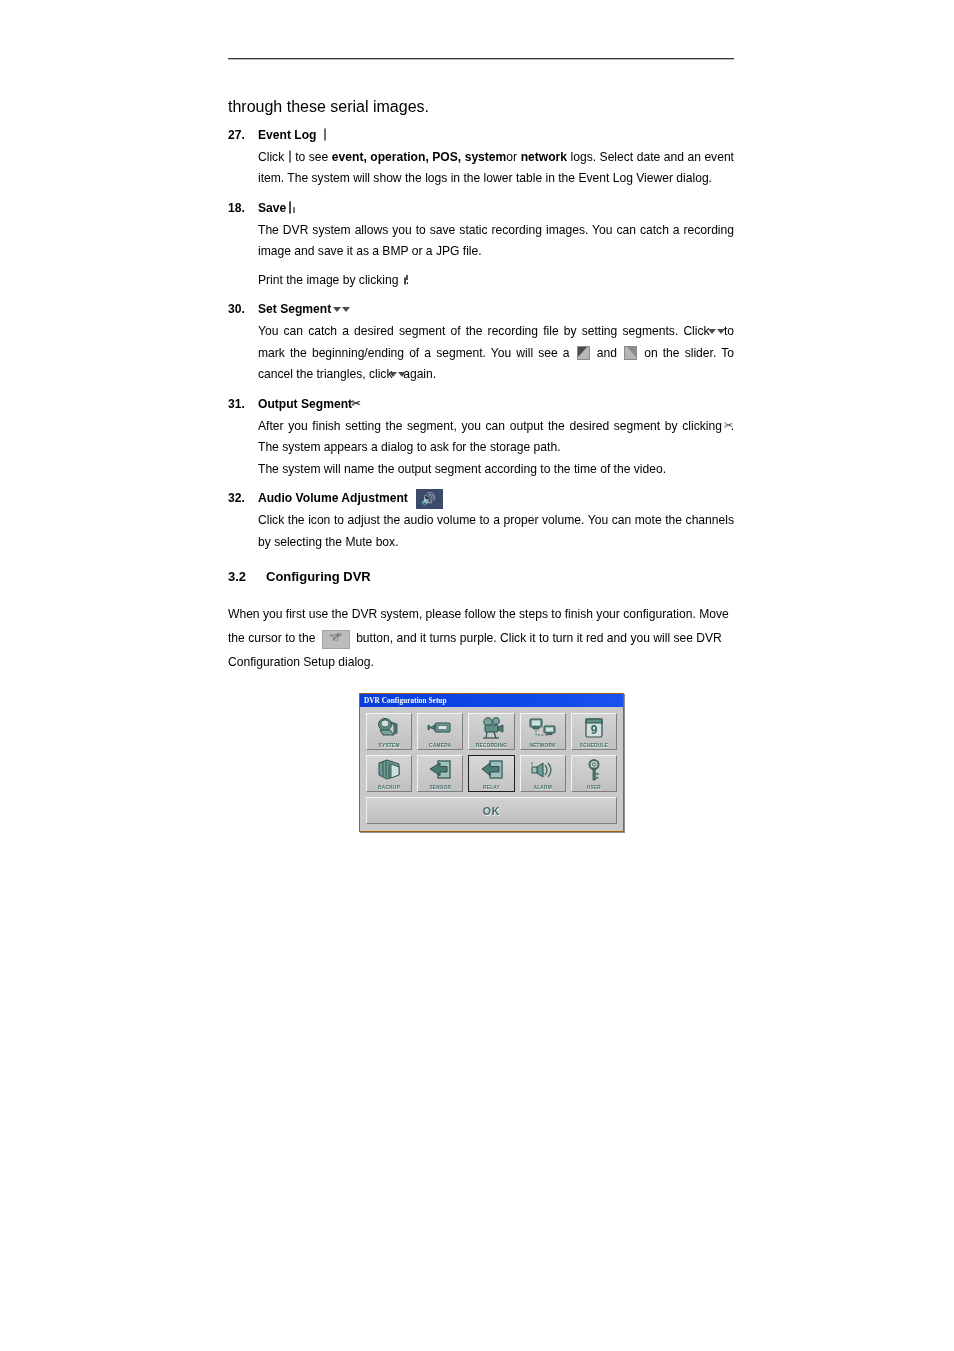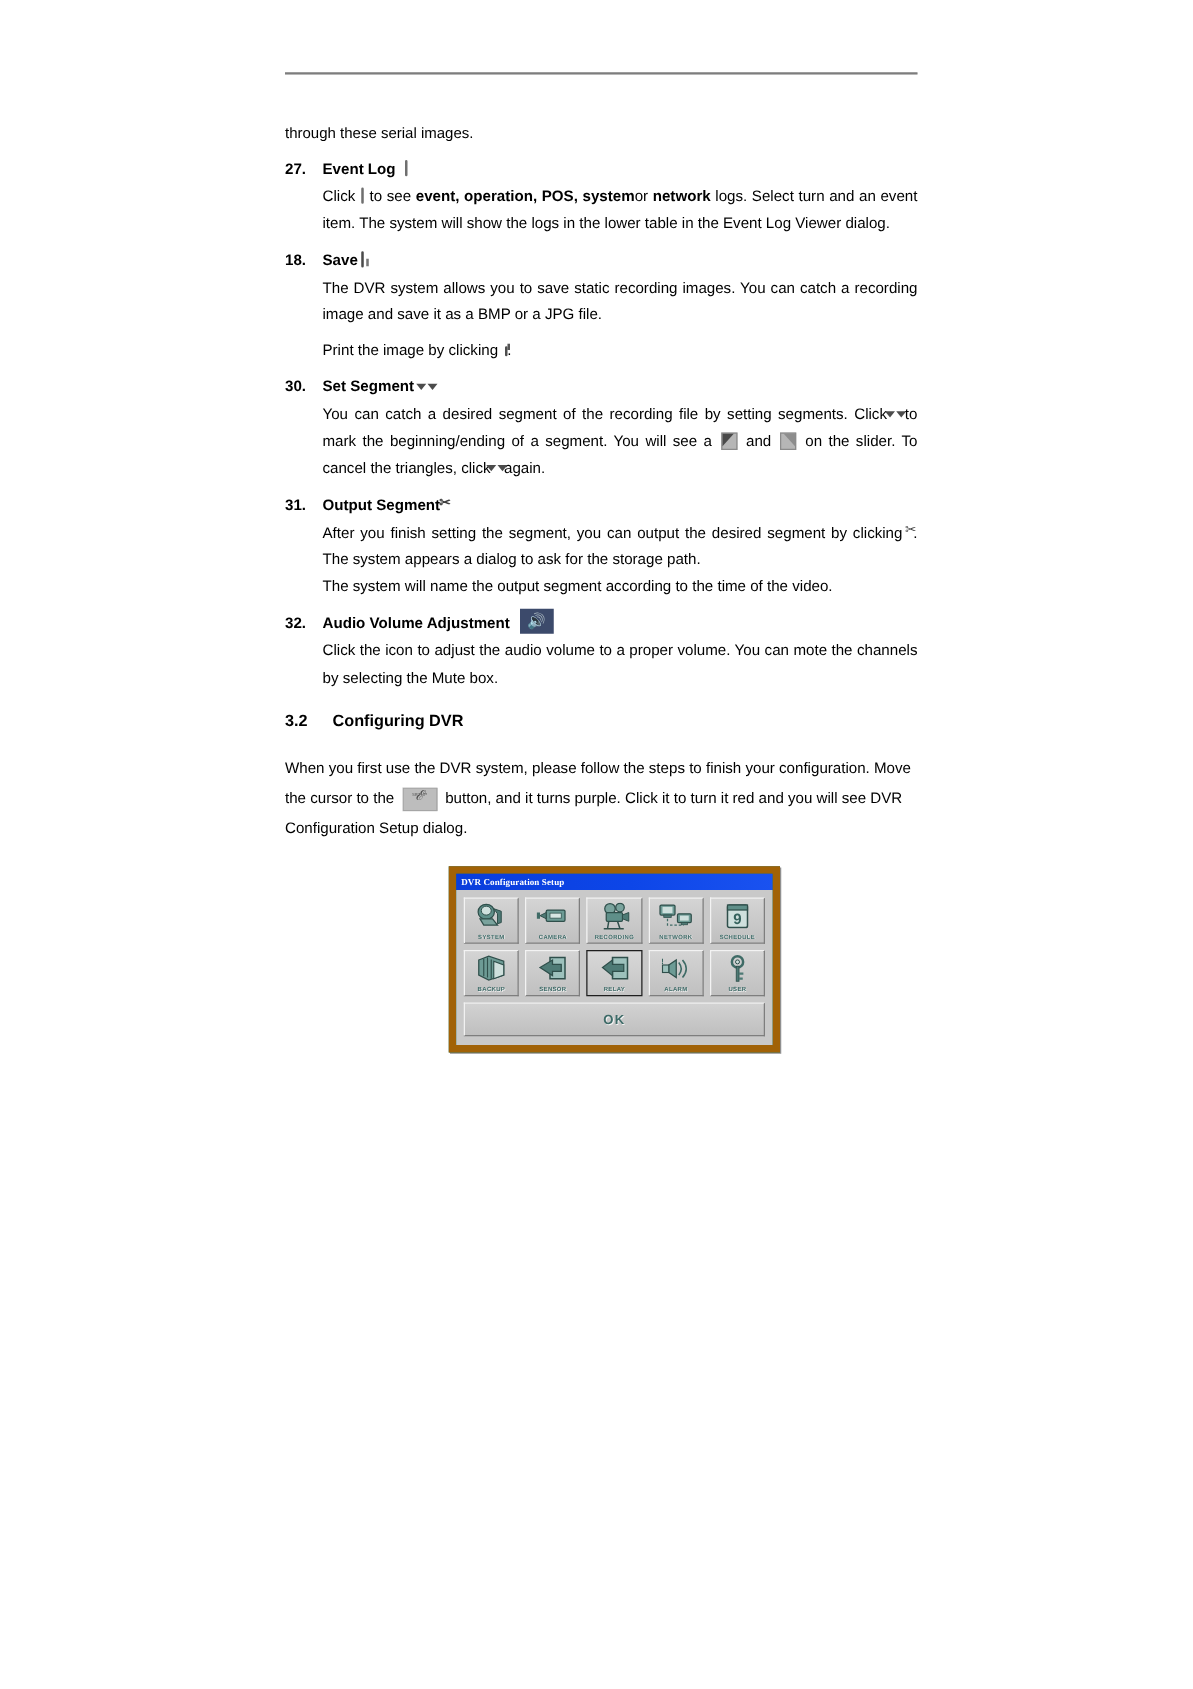--- a/index.html
+++ b/index.html
@@ -49,35 +49,35 @@
   p.body-text {
     margin: 0;
     font-size: 12.1px;
     line-height: 21.5px;
     text-align: justify;
   }
   p.body-text.noj { text-align: left; }
 
   .lead-line {
     margin: 0 0 6px 0;
-    font-size: 12px;
+    font-size: 16px;
     line-height: 21.5px;
   }
 
   
   .num-item {
     position: relative;
     margin-top: 2px;
   }
   .num-head {
     font-size: 12.1px;
     font-weight: bold;
     line-height: 22px;
     display: flex;
-    align-items: flex-start;
+    align-items: flex-end;
     margin-bottom: 1px;
   }
   .num-head .num {
     display: inline-block;
     width: 30px;
     flex: 0 0 30px;
     font-weight: bold;
   }
   .num-head .ttl { font-weight: bold; }
 
@@ -255,21 +255,21 @@
   .sec-head .sec-num { width: 38px; flex:0 0 38px; }
 
   
   .dlg-wrap {
     position: absolute;
     left: 359px;
     top: 693px;
     width: 265px;
   }
   .dialog {
-    border: 6px solid #a16207;
+    border: 1px solid #a16207;
     background: #0f766e;
     box-shadow: 1px 1px 0 #909090;
   }
   .dlg-title {
     height: 13px;
     background: linear-gradient(to right, #0a3ddc 0%, #0d46e8 55%, #1a52f0 100%);
     color: #ffffff;
     font-size: 7.2px;
     font-weight: bold;
     font-family: "Liberation Serif", serif;
@@ -368,21 +368,21 @@
       <p class="body-text">
         <span>Click</span>
         <span class="ico">
           <span class="pill"><span class="glyph">
                 <span class="g-eventlog"></span>
               </span></span>
         </span>
         <span>to see</span>
         <b class="bold">event, operation, POS, system</b><span>or</span>
         <b class="bold">network</b>
-        <span>logs. Select turn and an event item. The system will show the logs in the lower table in the Event Log Viewer dialog.</span>
+        <span>logs. Select date and an event item. The system will show the logs in the lower table in the Event Log Viewer dialog.</span>
       </p>
     </div>
   </div>
 
   <div class="num-item" style="margin-top:7px;">
     <div class="num-head">
       <span class="num">18.</span>
       <span class="ttl">Save</span>
       <span class="ico" style="margin-left:2px;">
         <span class="pill shade"><span class="glyph">

